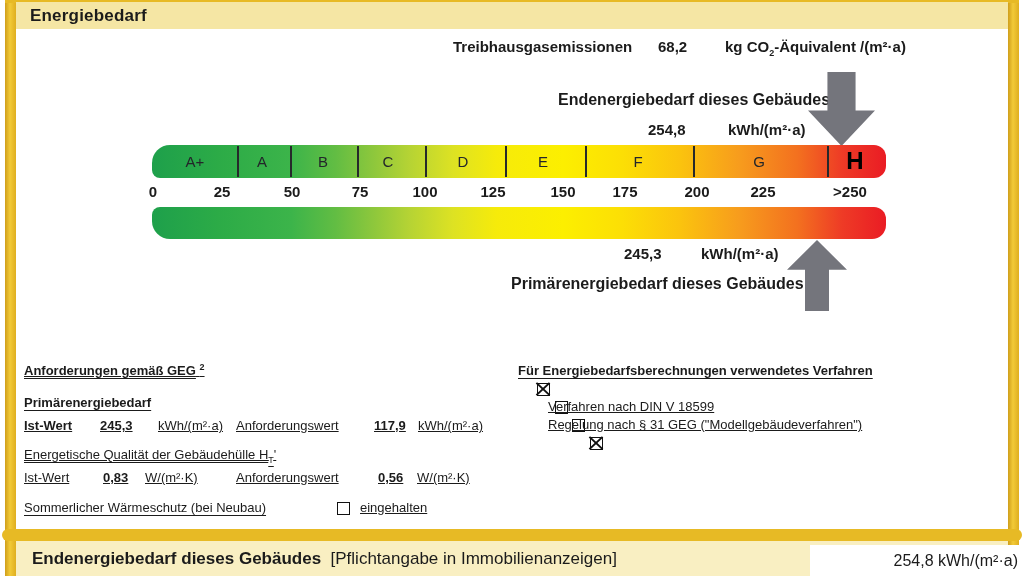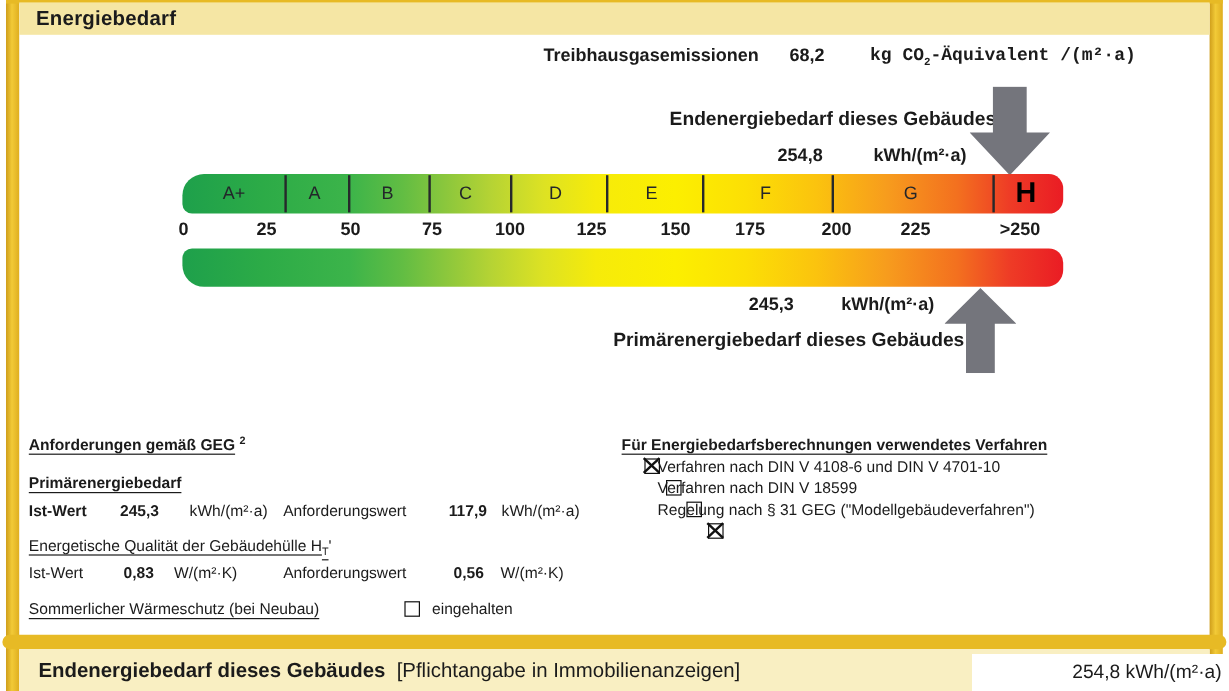--- a/index.html
+++ b/index.html
@@ -12,21 +12,21 @@
   .stripe.left{left:5px;}
   .stripe.right{left:1008px;}
   .top-line{position:absolute;left:5px;top:0;width:1014px;height:3px;background:#e7ba25;}
 
   
   .header-band{position:absolute;left:16px;top:2px;width:992px;height:27px;background:#f5e6a4;}
   .page-title{position:absolute;left:14px;top:4px;font-size:17px;font-weight:bold;letter-spacing:.2px;}
 
   .abs{position:absolute;white-space:nowrap;}
   .b{font-weight:bold;}
-  .fs13{font-size:13px;}
+  .fs13{font-size:13px;text-decoration:underline;}
   .fs15{font-size:15px;text-align:right;}
   .fs16{font-size:16px;}
   .ul{text-decoration:underline;text-underline-offset:3px;text-decoration-thickness:1.4px;}
   sup{font-size:9px;} sub{font-size:9px;}
 
   
   .scale{position:absolute;left:152px;top:145px;width:734px;height:94px;}
   .band{position:absolute;left:0;width:734px;
         background:linear-gradient(90deg,#1ea04b 0%,#2cab47 9%,#3cb44a 19%,#62bd43 25%,
           #8cc73c 30%,#b5d334 35%,#dde223 41%,#f6eb0a 47%,#fcef00 56%,#fcdf05 64%,
@@ -71,21 +71,21 @@
   <div class="stripe right"></div>
   <div class="top-line"></div>
 
   <div class="header-band">
     <span class="page-title">Energiebedarf</span>
   </div>
 
   
   <span class="abs b fs15" style="left:453px;top:38px;">Treibhausgasemissionen</span>
   <span class="abs b fs15" style="left:658px;top:38px;">68,2</span>
-  <span class="abs b fs15" style="left:725px;top:38px;font-family:Liberation Mono, monospace;"><span>kg CO</span><sub>2</sub><span>-Äquivalent /(m²·a)</span></span>
+  <span class="abs b fs15" style="left:725px;top:38px;"><span>kg CO</span><sub>2</sub><span>-Äquivalent /(m²·a)</span></span>
 
   
   <span class="abs b fs16" style="left:558px;top:91px;">Endenergiebedarf dieses Gebäudes</span>
   <span class="abs b fs15" style="left:648px;top:121px;">254,8</span>
   <span class="abs b fs15" style="left:728px;top:121px;">kWh/(m²·a)</span>
   <div class="arrow-down"></div>
 
   
   <div class="scale">
     <div class="band upper">
@@ -147,21 +147,20 @@
   <span class="abs fs13" style="left:417px;top:470px;">W/(m²·K)</span>
 
   <span class="abs fs13 ul" style="left:24px;top:500px;">Sommerlicher Wärmeschutz (bei Neubau)</span>
   <span class="cb abs" style="left:337px;top:501px;"></span>
   <span class="abs fs13" style="left:360px;top:500px;">eingehalten</span>
 
   
   <span class="abs b fs13 ul" style="left:518px;top:363px;">Für Energiebedarfsberechnungen verwendetes Verfahren</span>
 
   <span class="cb abs checked" style="left:520px;top:382px;"></span>
-  <span class="abs fs13" style="left:548px;top:381px;">Verfahren nach DIN V 4108-6 und DIN V 4701-10</span>
 
   <span class="cb abs" style="left:520px;top:400px;"></span>
   <span class="abs fs13" style="left:548px;top:399px;">Verfahren nach DIN V 18599</span>
 
   <span class="cb abs" style="left:520px;top:418px;"></span>
   <span class="abs fs13" style="left:548px;top:417px;">Regelung nach § 31 GEG ("Modellgebäudeverfahren")</span>
 
   <span class="cb abs checked" style="left:520px;top:436px;"></span>
 
   

